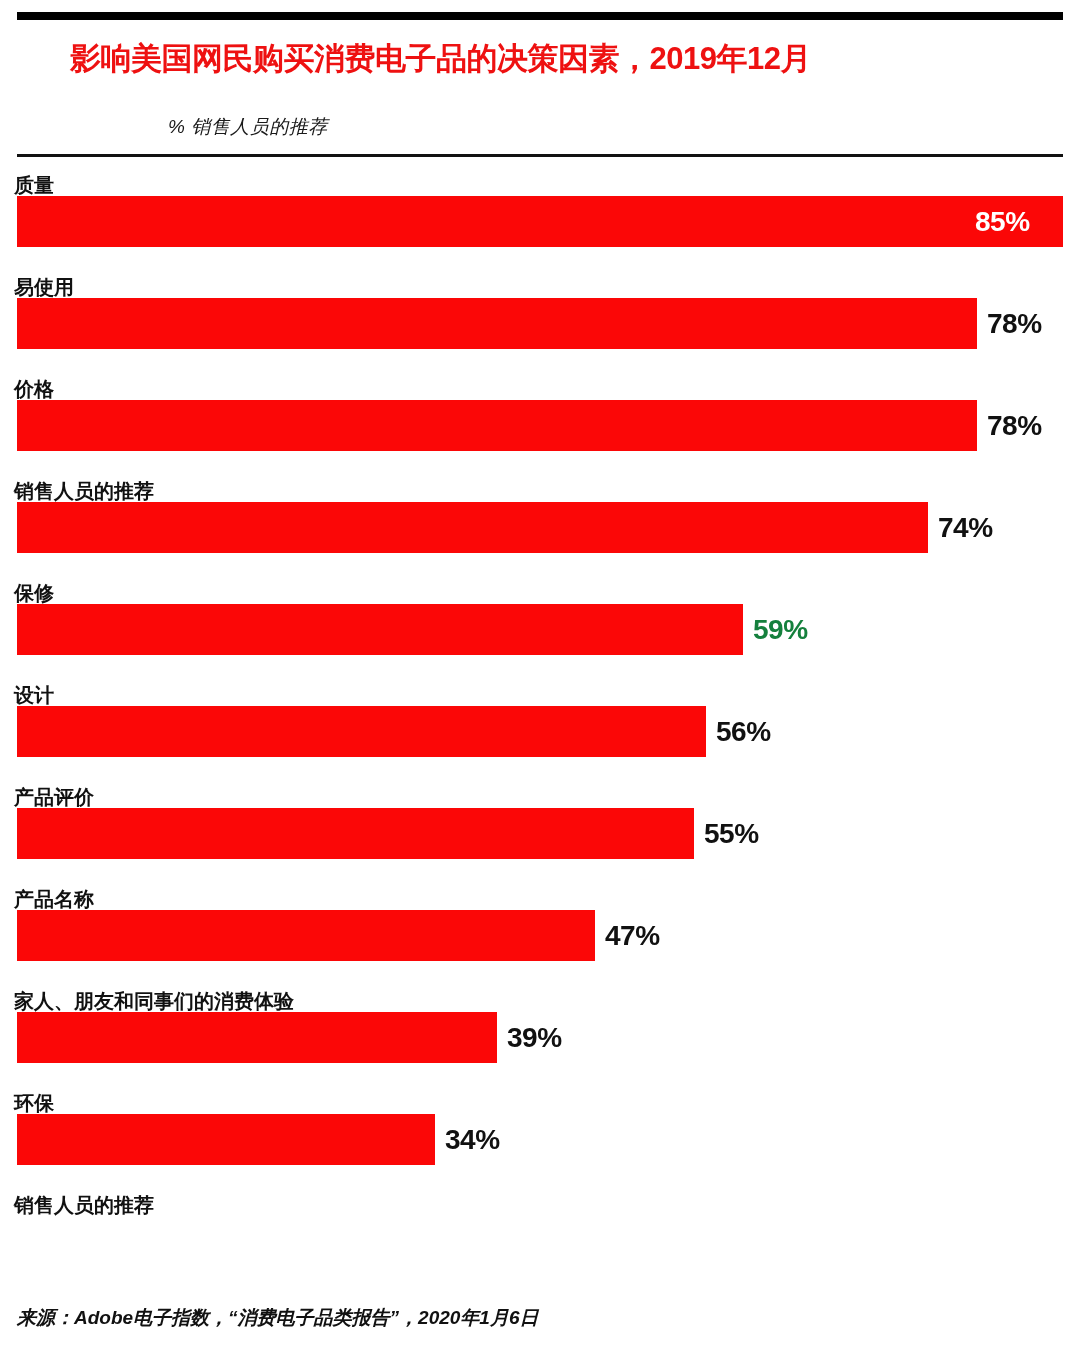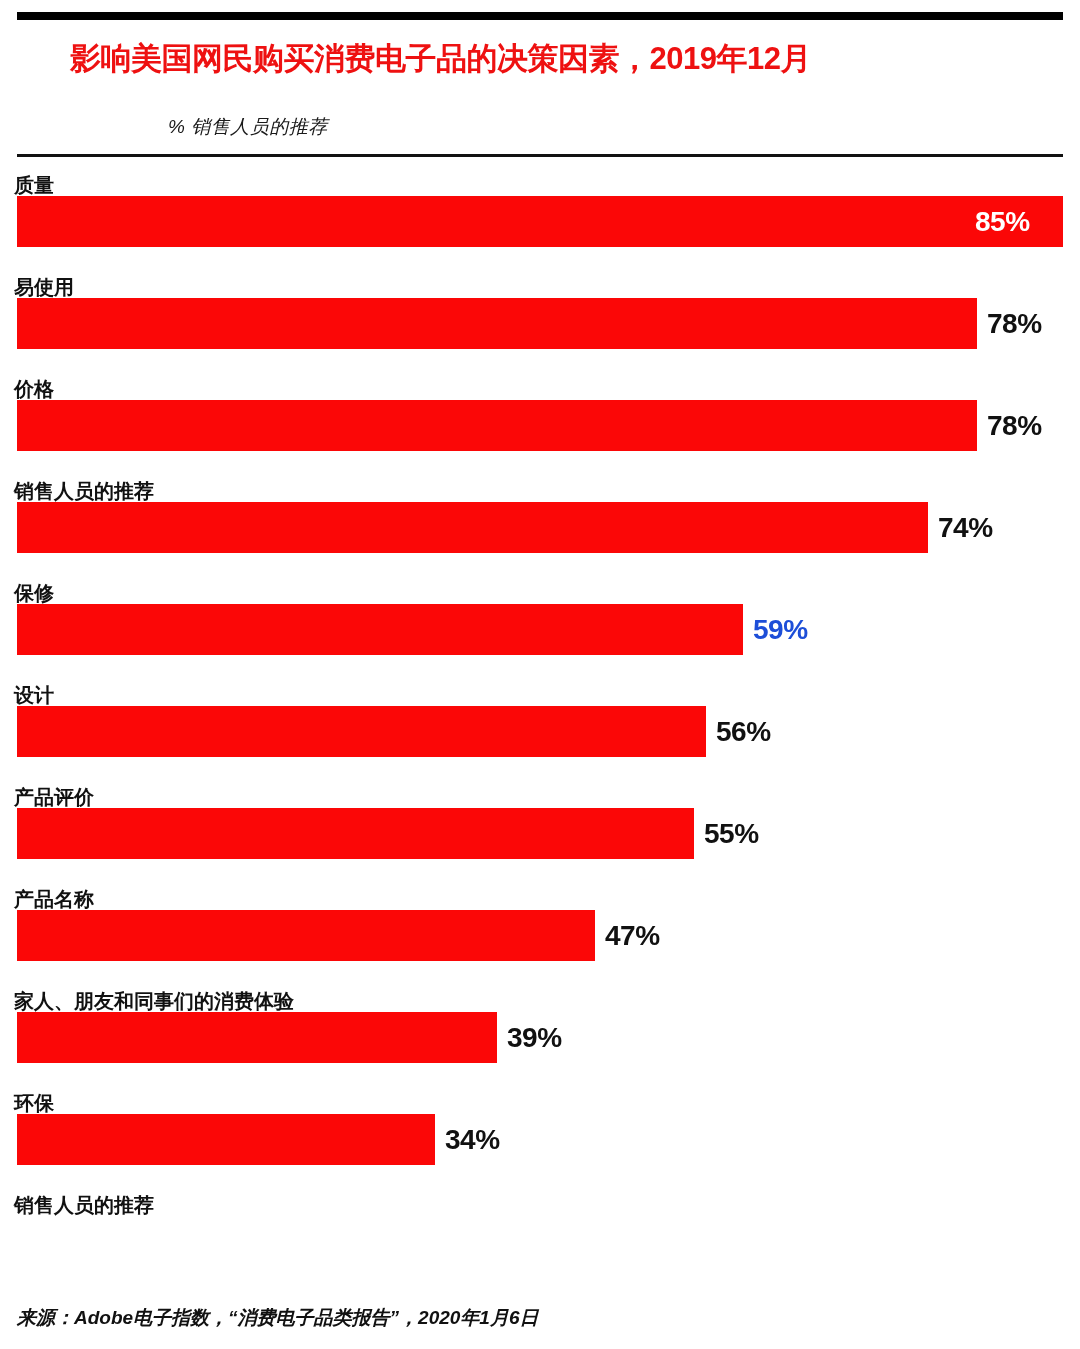--- a/index.html
+++ b/index.html
@@ -175,21 +175,21 @@
         <div class="bar-label">销售人员的推荐</div>
         <div class="bar-track">
           <div class="bar-fill" style="width: 911px; background: rgb(251, 7, 7);"></div>
           <div class="bar-value" style="left: 921px; color: rgb(17, 17, 17);">74%</div>
         </div>
       </div>
       <div class="bar-row">
         <div class="bar-label">保修</div>
         <div class="bar-track">
           <div class="bar-fill" style="width: 726px; background: rgb(251, 7, 7);"></div>
-          <div class="bar-value" style="left: 736px; color: #1d4ed8;">59%</div>
+          <div class="bar-value" style="left: 736px; color: #15803d;">59%</div>
         </div>
       </div>
       <div class="bar-row">
         <div class="bar-label">设计</div>
         <div class="bar-track">
           <div class="bar-fill" style="width: 689px; background: rgb(251, 7, 7);"></div>
           <div class="bar-value" style="left: 699px; color: rgb(17, 17, 17);">56%</div>
         </div>
       </div>
       <div class="bar-row">

